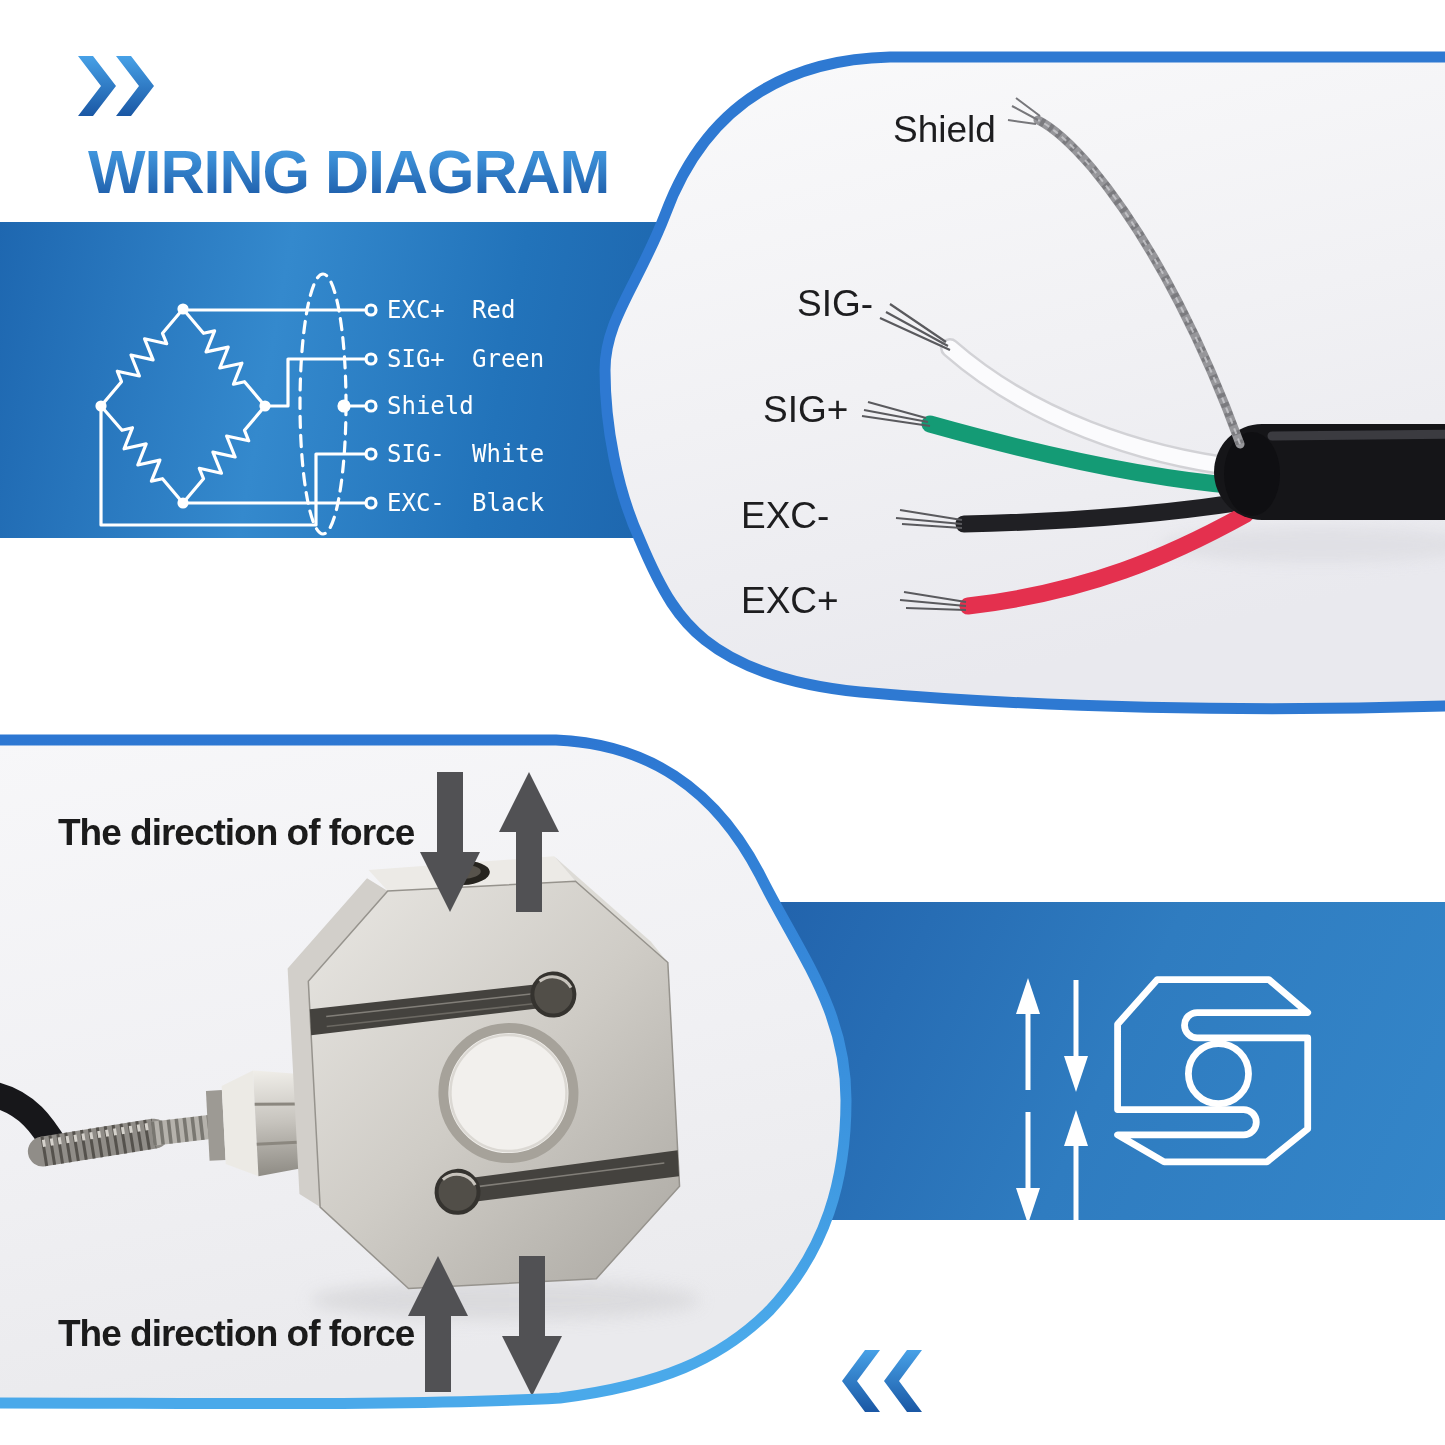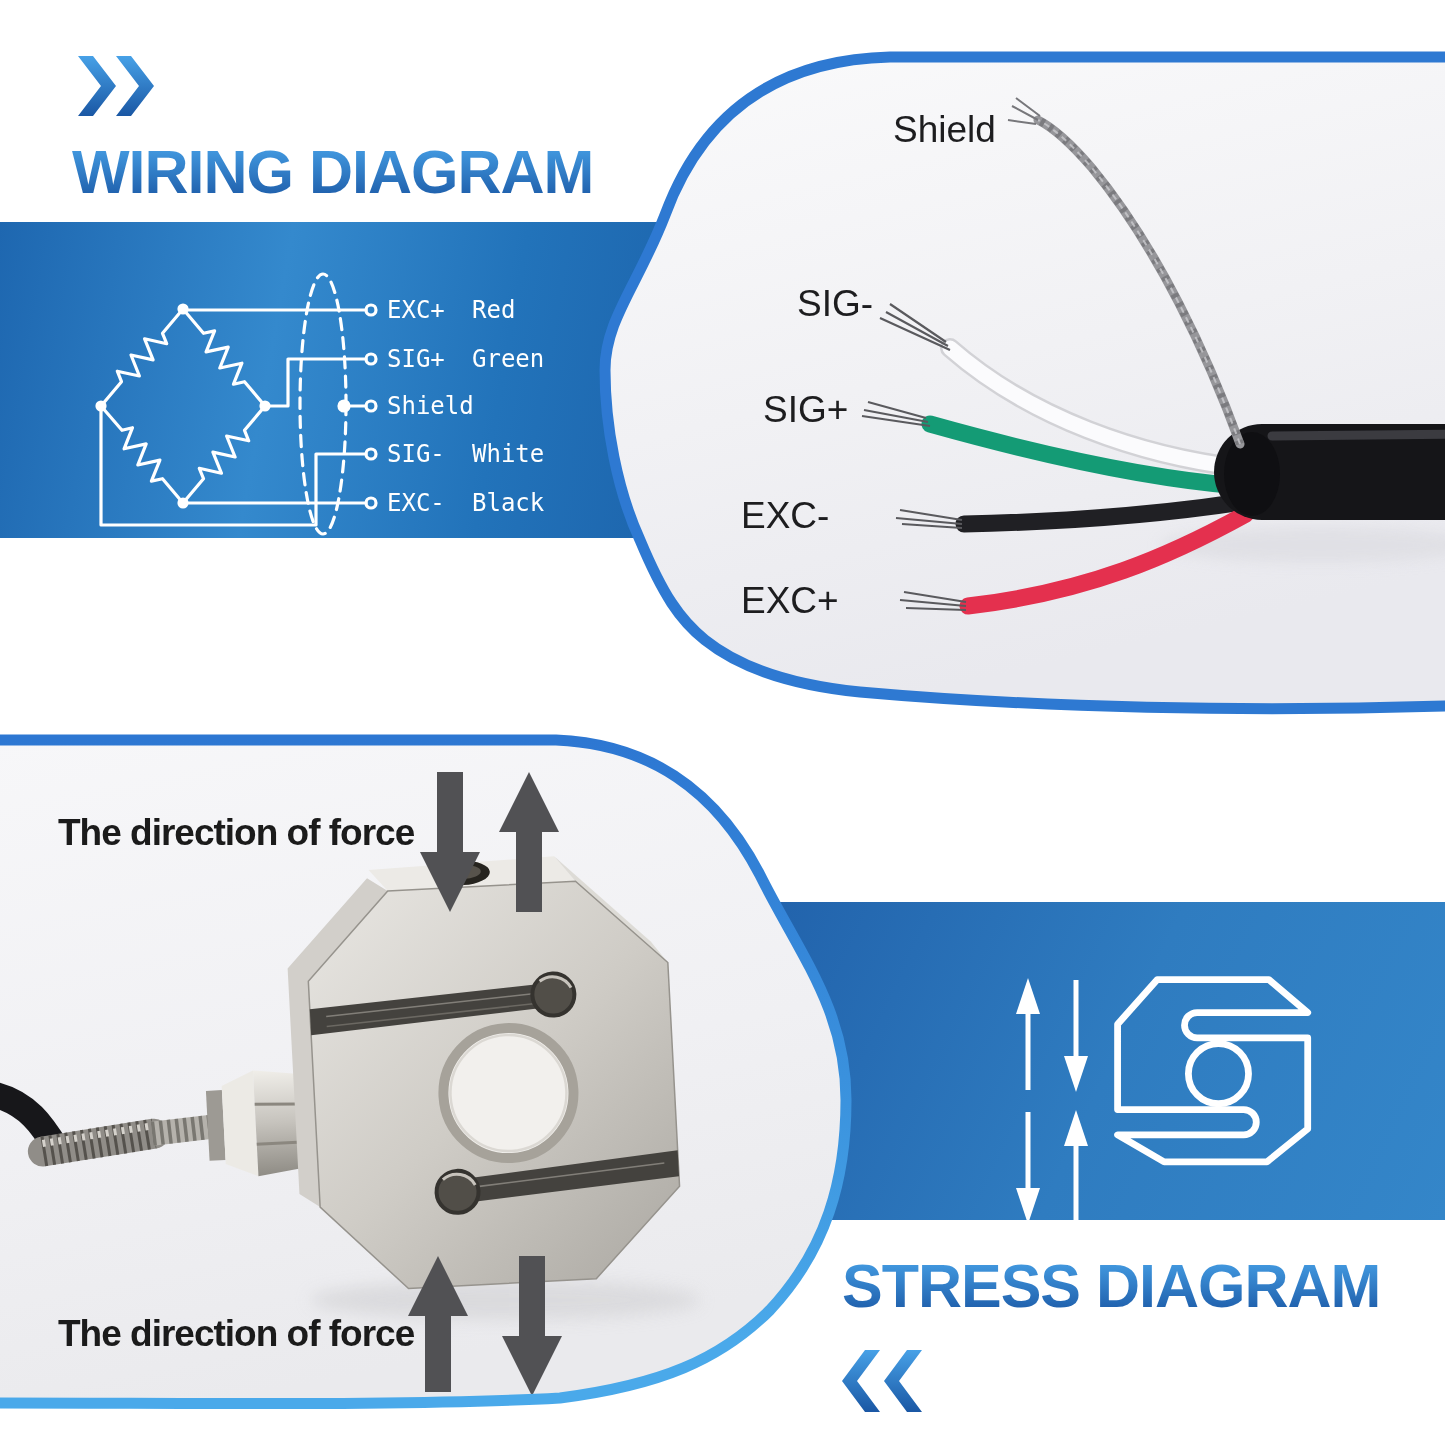--- a/index.html
+++ b/index.html
@@ -4,21 +4,21 @@
 <style>
   html,body{margin:0;padding:0;background:#fff;}
   .canvas{position:relative;width:1445px;height:1445px;background:#fff;overflow:hidden;
           font-family:"Liberation Sans",sans-serif;}
   .abs{position:absolute;}
   .grad-title{margin:0;font-weight:bold;font-size:61px;letter-spacing:-1px;line-height:1;
     background:linear-gradient(180deg,#47a1e7 0%,#1a57a4 100%);
     -webkit-background-clip:text;background-clip:text;color:transparent;-webkit-text-fill-color:transparent;
     white-space:nowrap;}
   .wiring-header{left:78px;top:56px;z-index:4;}
-  .wiring-title{left:72px;top:142px;z-index:4;}
+  .wiring-title{left:88px;top:142px;z-index:4;}
   .wiring-box{left:0;top:222px;width:680px;height:316px;z-index:1;
     background:linear-gradient(100deg,#1e67b0 0%,#3489cd 40%,#2273ba 72%,#1d64ac 100%);}
   .cable-photo{left:560px;top:40px;width:885px;height:690px;z-index:2;}
   .stress-band{left:690px;top:902px;width:755px;height:318px;z-index:1;
     background:linear-gradient(115deg,#1f5ea8 0%,#2f7cc0 55%,#3486c9 100%);}
   .force-photo{left:0;top:725px;width:870px;height:700px;z-index:2;}
   .stress-header{left:842px;top:1256px;z-index:4;}
   .stress-chev{left:842px;top:1350px;z-index:4;}
   svg text.photo-label{font-family:"Liberation Sans",sans-serif;font-size:37px;fill:#1d1d1f;}
   svg text.mono-label{font-family:"DejaVu Sans Mono","Liberation Mono",monospace;font-size:24px;fill:#ffffff;}
@@ -249,19 +249,18 @@
       </g>
 
       <text class="force-label" x="58" y="845">The direction of force</text>
       <text class="force-label" x="58" y="1346">The direction of force</text>
     </g>
 
     <path d="M0,740 H556 C650,744 716,790 760,875 C800,955 846,1010 846,1100 C846,1180 826,1250 770,1310
              C720,1360 660,1385 560,1398 C420,1406 200,1403 0,1403" stroke="url(#borderGrad)" stroke-width="11" fill="none"></path>
   </svg>
 
-  <h2 class="abs grad-title stress-header">STRESS DIAGRAM</h2>
   <svg class="abs stress-chev" width="82" height="62" viewBox="0 0 82 62">
     <polygon points="38,0 23,0 0,31 23,62 38,62 15,31" fill="url(#chevGrad)"></polygon>
     <polygon points="80,0 65,0 42,31 65,62 80,62 57,31" fill="url(#chevGrad)"></polygon>
   </svg>
 
 </div>
 
 </body></html>

